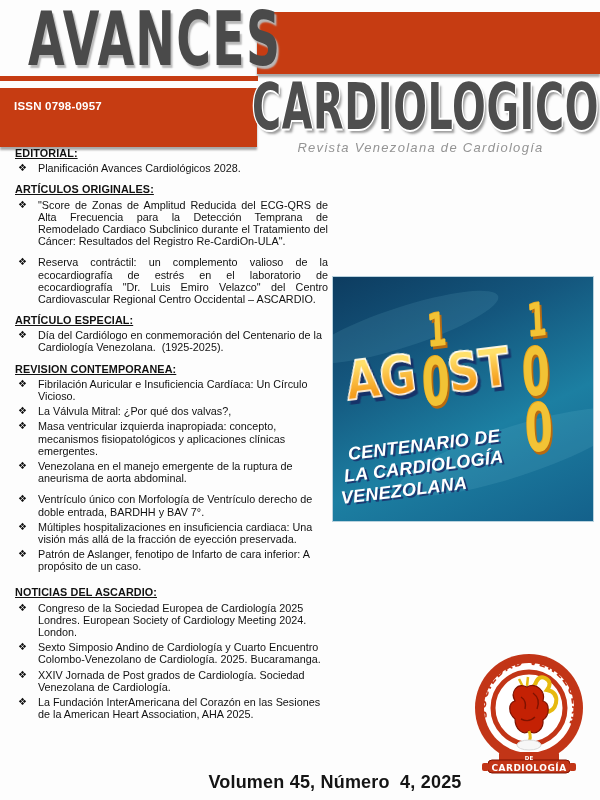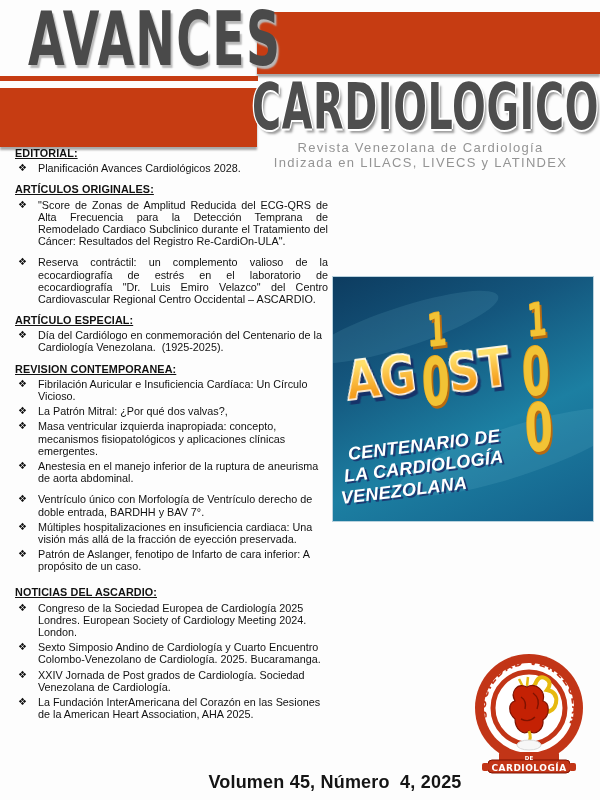--- a/index.html
+++ b/index.html
@@ -29,21 +29,21 @@
     position:absolute; left:252px; top:72px; font-family:"DejaVu Sans", sans-serif;
     font-weight:bold; font-size:64px; line-height:70px; color:#4e4e4e;
     transform:scaleX(0.62); transform-origin:left top; letter-spacing:1px;
     white-space:nowrap;
     text-shadow:-2px 0 0 #fff, 2px 0 0 #fff, 0 -2px 0 #fff, 0 2px 0 #fff, 4px 4px 3px #9c9c9c;
   }
   .issn-box { position:absolute; left:14px; top:11px; color:#fff; font-weight:bold;
     font-size:11.5px; line-height:14.5px; letter-spacing:0.2px; }
   .subtitle {
     position:absolute; left:248px; top:140px; width:345px; text-align:center;
-    color:#949494; font-size:13px; line-height:15px; letter-spacing:1.3px; white-space:nowrap;
+    color:#949494; font-size:13px; line-height:15px; letter-spacing:1.3px; white-space:nowrap;font-style:italic;
   }
   
   .toc { position:absolute; left:15px; top:147px; width:313px; color:#111;
     font-size:10.8px; line-height:1.13; }
   .section { margin-bottom:9px; }
   .section.gap-before { margin-top:14px; }
   .sec-title { font-weight:bold; text-decoration:underline; margin-bottom:3px; letter-spacing:0.1px; }
   .item { display:flex; margin-bottom:3px; }
   .bullet { width:20px; flex:0 0 20px; font-size:10px; padding-left:3px; }
   .itext { flex:1; }
@@ -106,28 +106,28 @@
 <body>
 
 <div class="page" style="--red:#c63c12; --dyellow:#f2c335; --worange:#f8a825;">
 
   <div class="red-top"></div>
   <div class="red-strip"></div>
   <div class="avances">AVANCES</div>
 
   <div class="red-left">
     <div class="issn-box">
+      <div>ISSN 0798-0957</div>
     </div>
   </div>
 
   <div class="cardiologicos">CARDIOLOGICOS</div>
 
   <div class="subtitle">
     <div>Revista Venezolana de Cardiología</div>
-    <div>Indizada en LILACS, LIVECS y LATINDEX</div>
   </div>
 
   <div class="toc">
       <div class="section">
         <div class="sec-title">EDITORIAL:</div>
         <div class="item">
           <span class="bullet">❖</span>
           <span class="itext">Planificación Avances Cardiológicos 2028.</span>
         </div>
       </div>
@@ -150,29 +150,29 @@
         </div>
       </div>
       <div class="section">
         <div class="sec-title">REVISION CONTEMPORANEA:</div>
         <div class="item">
           <span class="bullet">❖</span>
           <span class="itext">Fibrilación Auricular e Insuficiencia Cardíaca: Un Círculo Vicioso.</span>
         </div>
         <div class="item">
           <span class="bullet">❖</span>
-          <span class="itext">La Patrón Mitral: ¿Por qué dos valvas?,</span>
+          <span class="itext">La Válvula Mitral: ¿Por qué dos valvas?,</span>
         </div>
         <div class="item">
           <span class="bullet">❖</span>
           <span class="itext">Masa ventricular izquierda inapropiada: concepto, mecanismos fisiopatológicos y aplicaciones clínicas emergentes.</span>
         </div>
         <div class="item">
           <span class="bullet">❖</span>
-          <span class="itext">Anestesia en el manejo inferior de la ruptura de aneurisma de aorta abdominal.</span>
+          <span class="itext">Venezolana en el manejo emergente de la ruptura de aneurisma de aorta abdominal.</span>
         </div>
       </div>
       <div class="section">
         <div class="item">
           <span class="bullet">❖</span>
           <span class="itext">Ventrículo único con Morfología de Ventrículo derecho de doble entrada, BARDHH y BAV 7°.</span>
         </div>
         <div class="item">
           <span class="bullet">❖</span>
           <span class="itext">Múltiples hospitalizaciones en insuficiencia cardiaca: Una visión más allá de la fracción de eyección preservada.</span>

